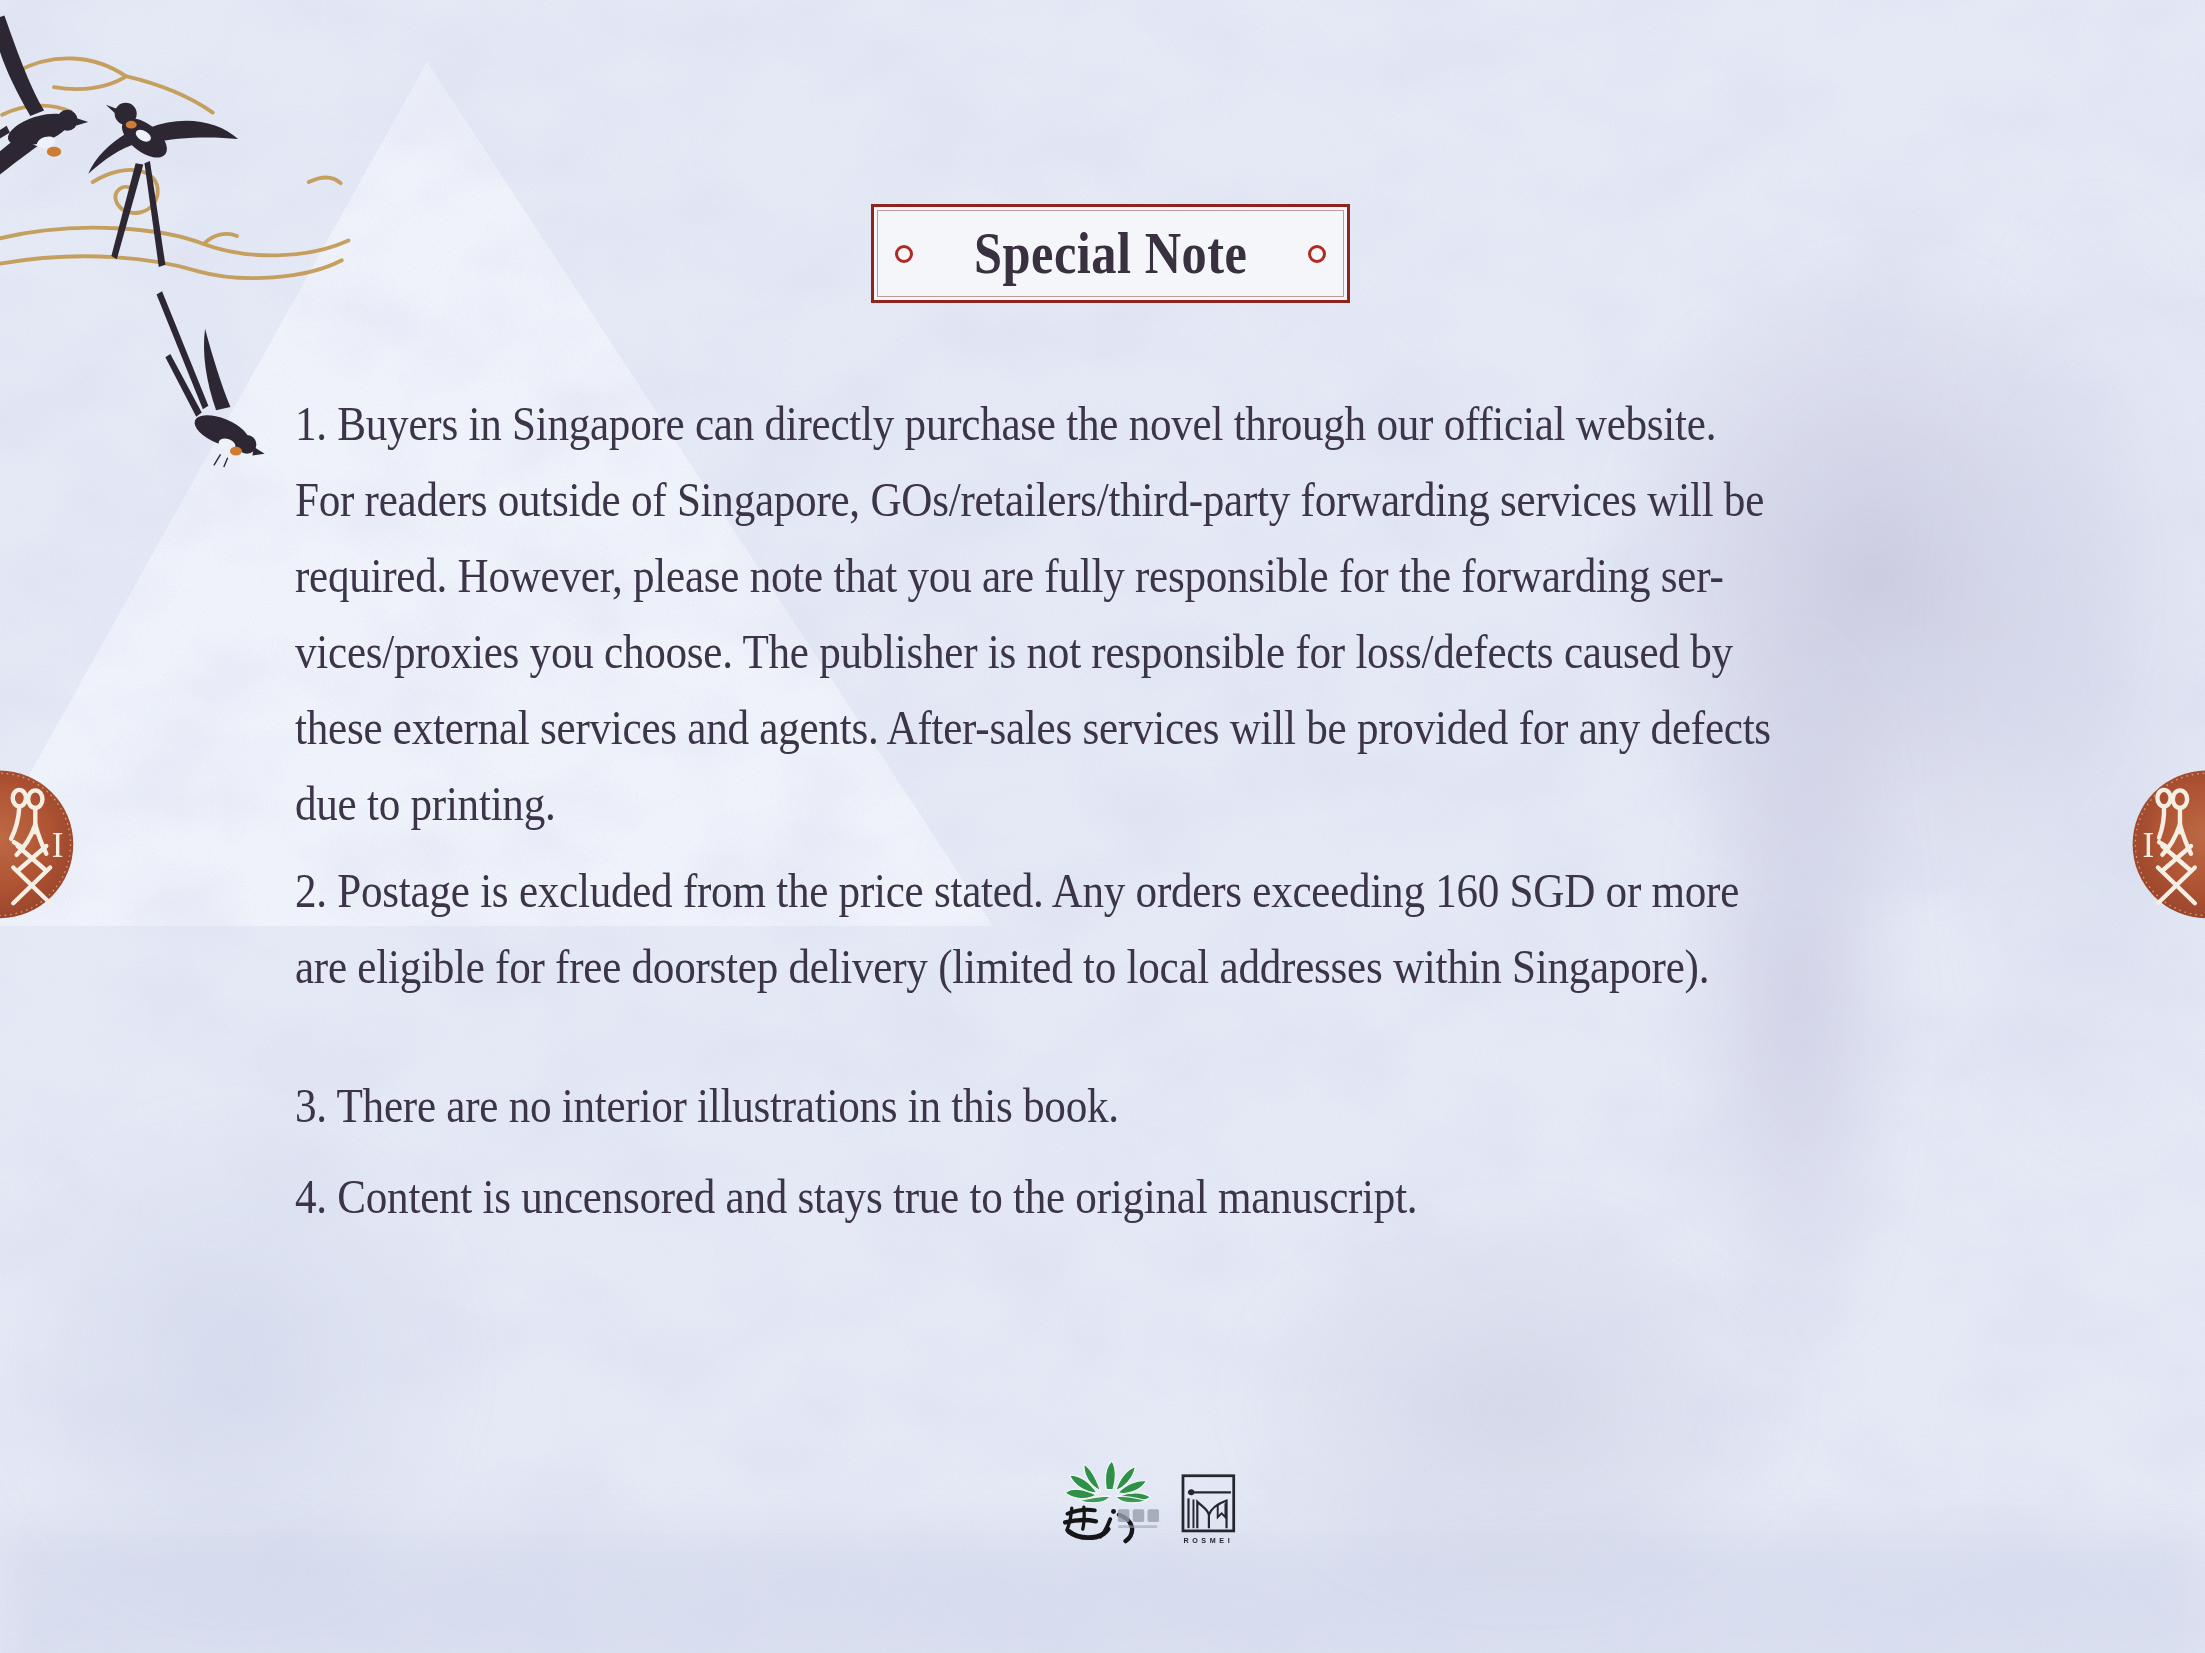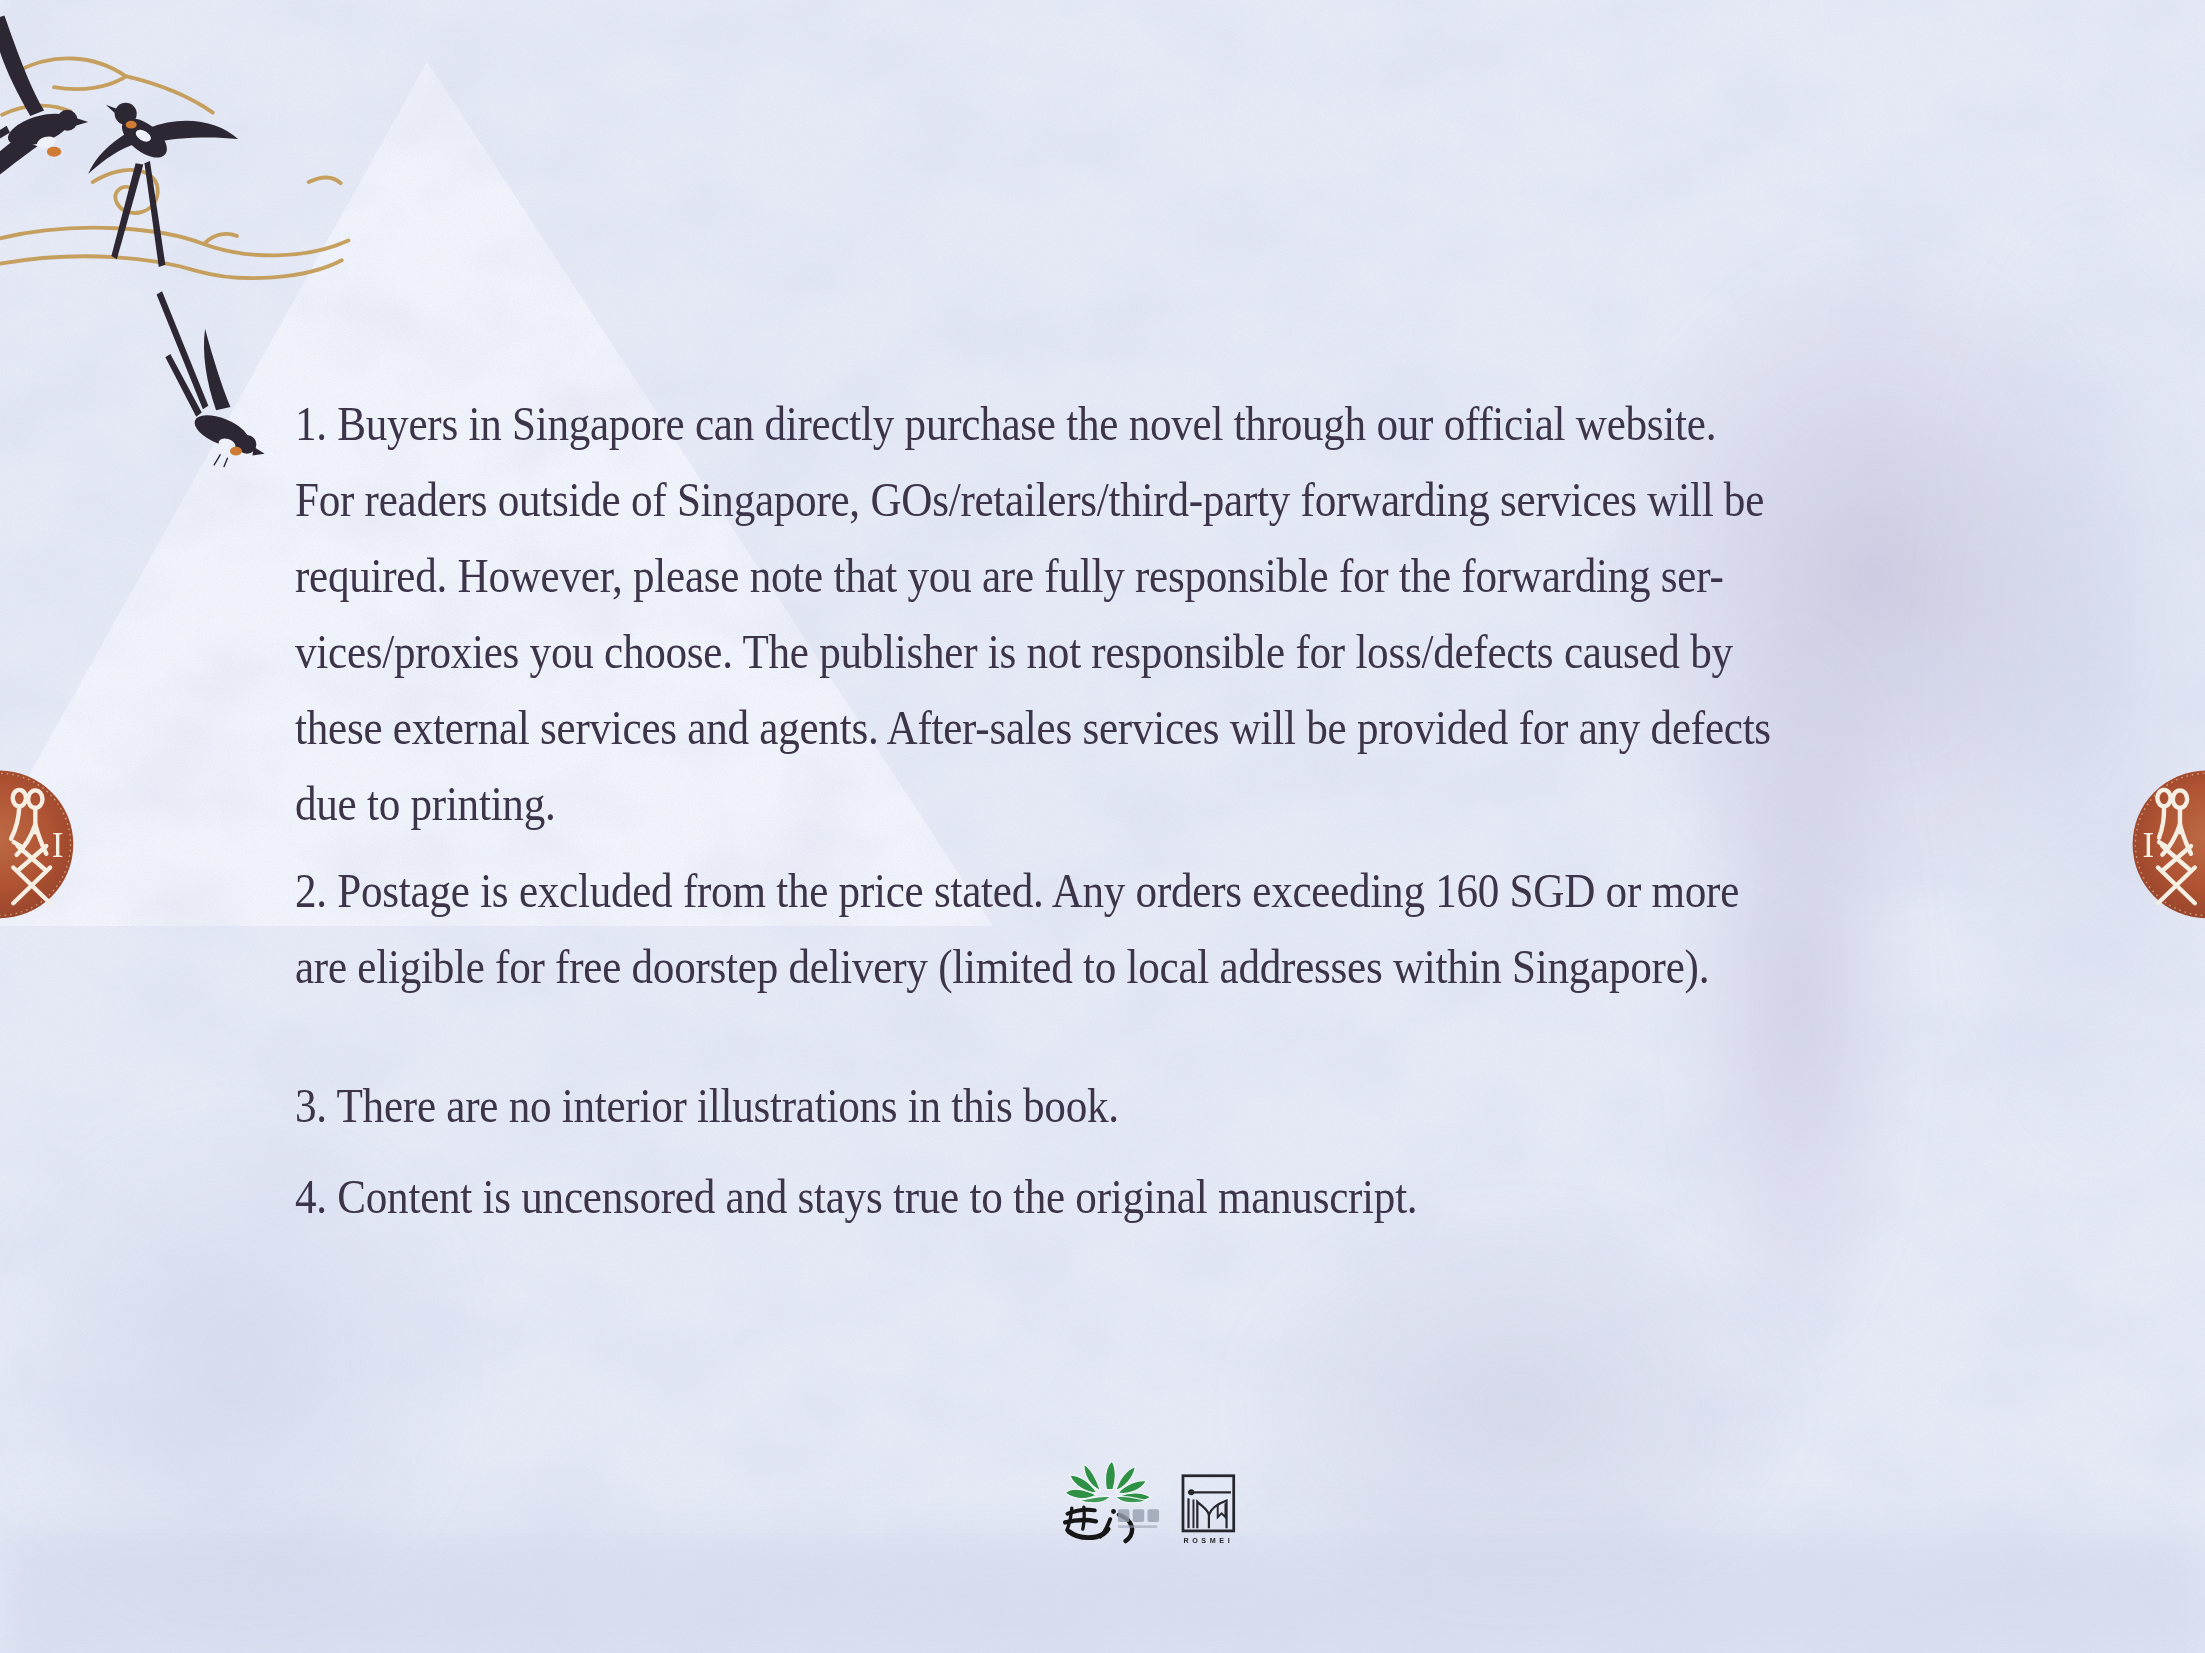--- a/index.html
+++ b/index.html
@@ -176,20 +176,25 @@
       <path d="M98,104 C106,132 113,147 118,157"></path>
       <path d="M60,136 L75,145"></path>
       <path d="M66,143 L118,188"></path>
         <path d="M118,143 L66,188"></path>
       <path d="M58,182 L125,247"></path>
         <path d="M125,182 L58,247"></path>
     </g>
     <text x="30" y="163" font-size="64" fill="#f4eee3" font-family="Liberation Serif, serif">I</text>
   </svg>
 
+  <div class="title-box">
+    <span class="ring"></span>
+    <h1>Special Note</h1>
+    <span class="ring"></span>
+  </div>
 
   <div class="para p1">
     <div class="line">1. Buyers in Singapore can directly purchase the novel through our official website.</div>
     <div class="line">For readers outside of Singapore, GOs/retailers/third-party forwarding services will be</div>
     <div class="line">required. However, please note that you are fully responsible for the forwarding ser-</div>
     <div class="line">vices/proxies you choose. The publisher is not responsible for loss/defects caused by</div>
     <div class="line">these external services and agents. After-sales services will be provided for any defects</div>
     <div class="line">due to printing.</div>
   </div>
   <div class="para p2">

